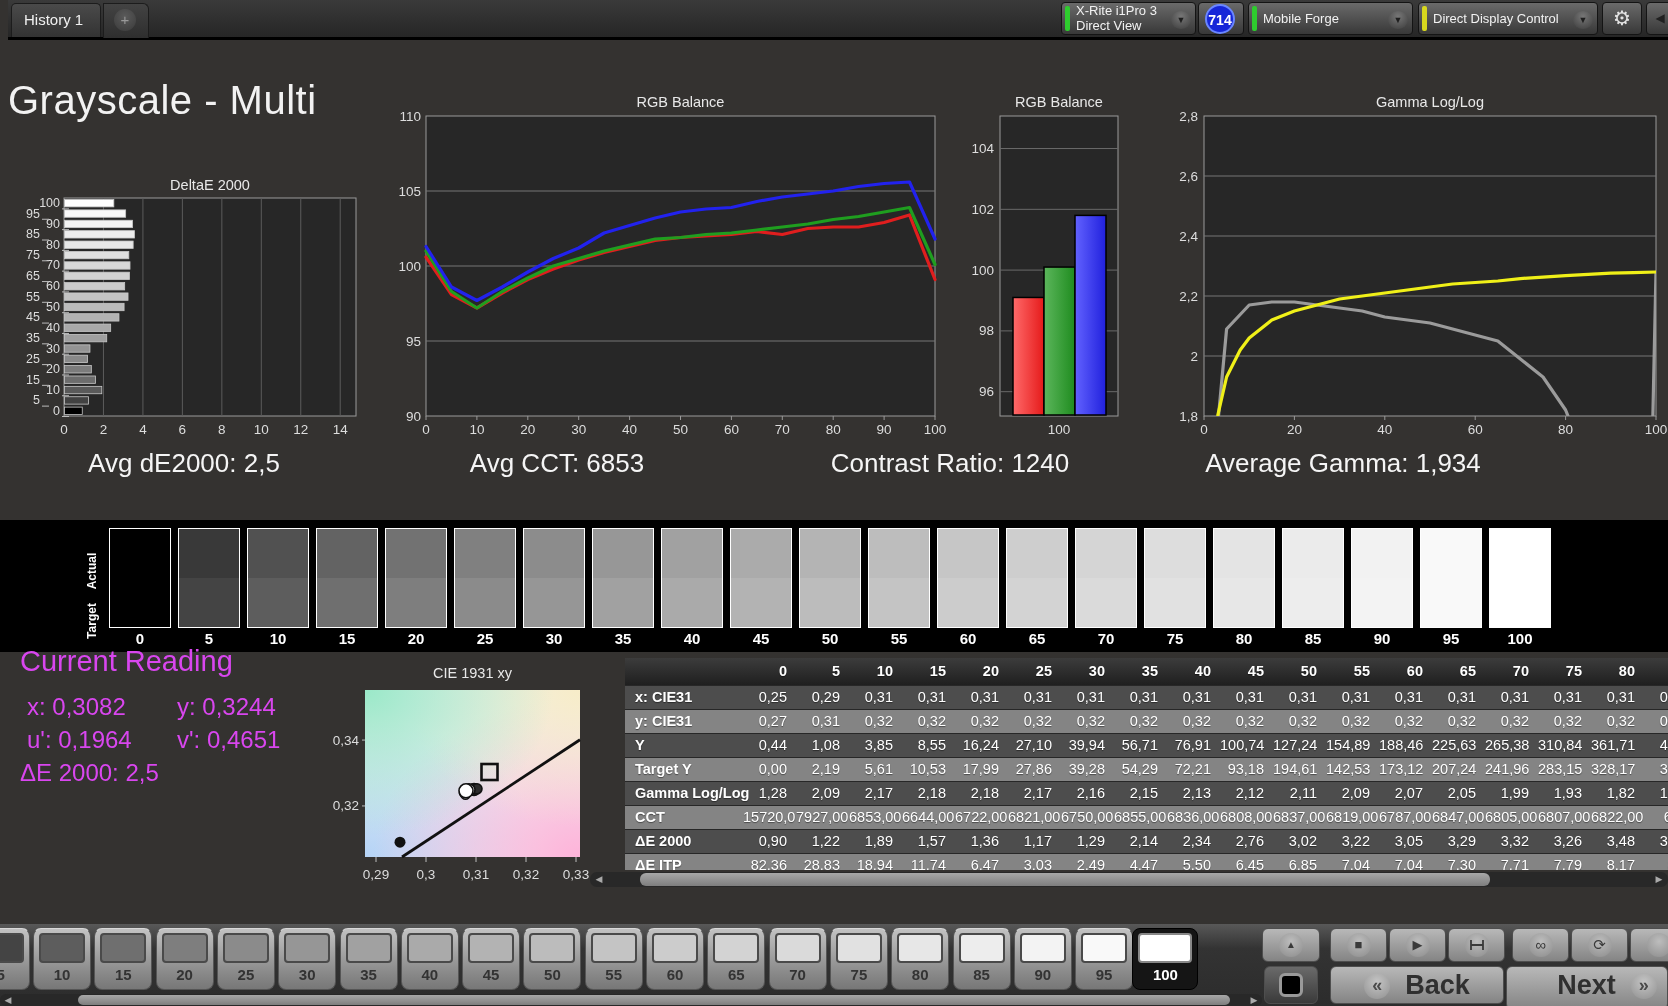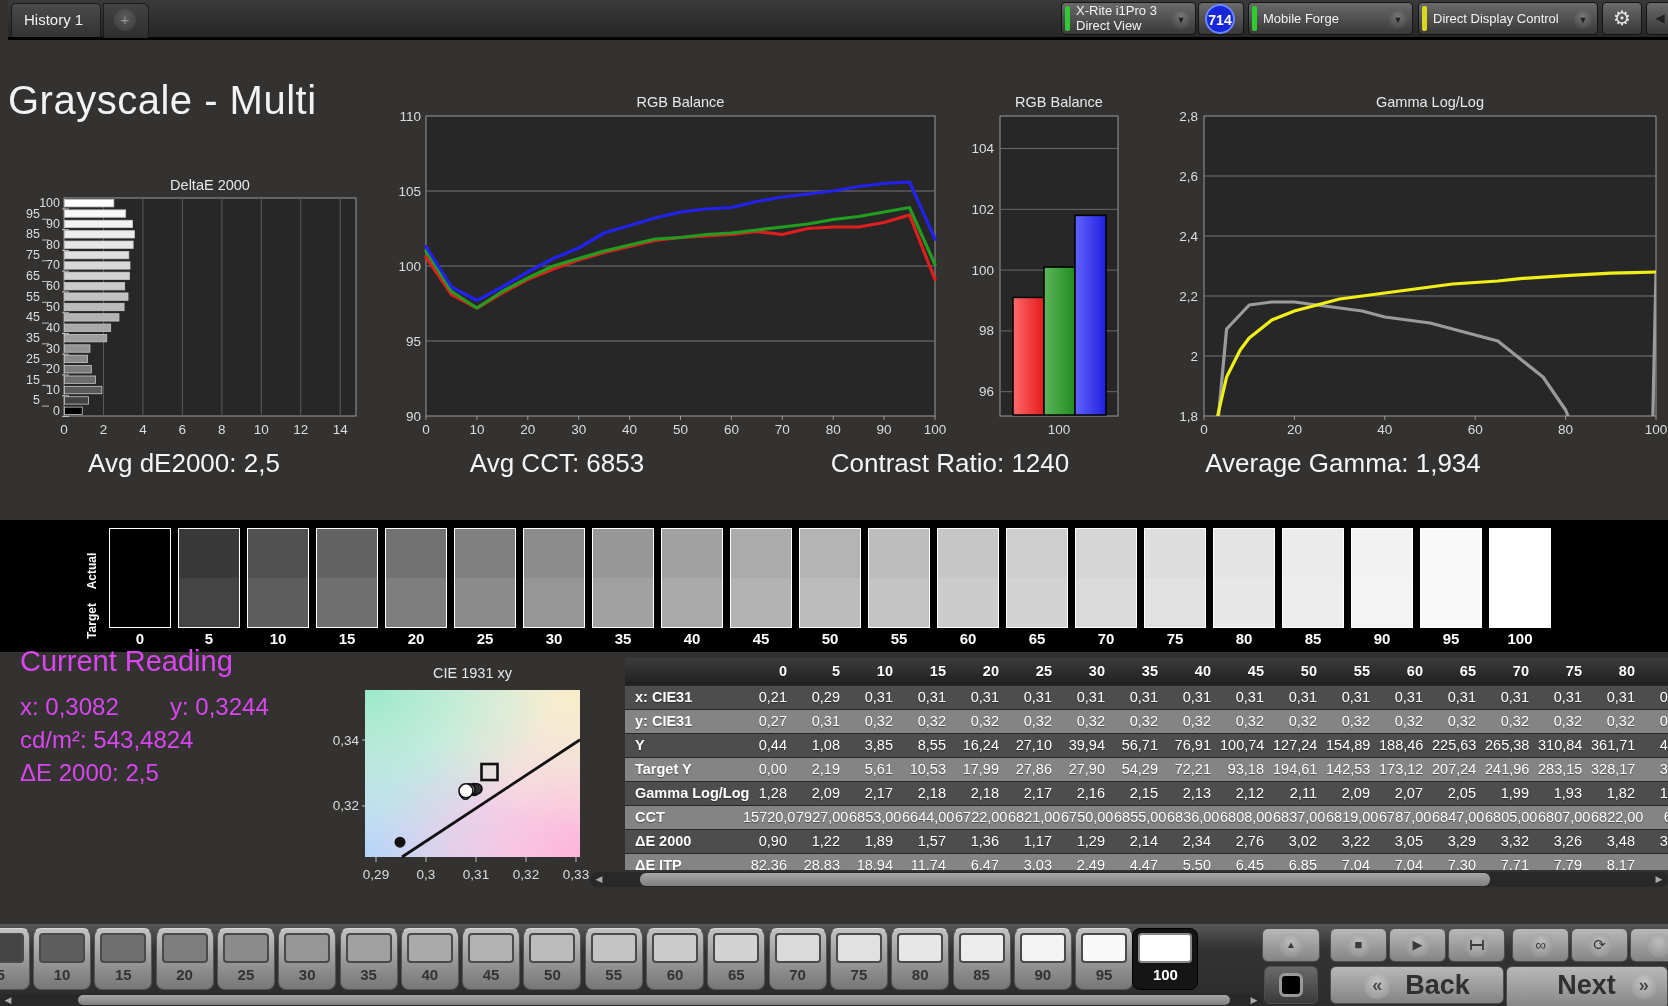--- a/index.html
+++ b/index.html
@@ -33,21 +33,21 @@
   
   #swstrip{left:0;top:520px;width:1668px;height:132px;background:#000;}
   .vlabel{position:absolute;color:#fff;font-size:12px;font-weight:bold;transform:rotate(-90deg);transform-origin:center;}
   .gsw{position:absolute;top:8px;width:62px;height:100px;border:1px solid #fff;box-sizing:border-box;}
   .gsw .half{position:absolute;left:0;right:0;height:50%;}
   .gswlab{position:absolute;top:110px;width:62px;text-align:center;color:#fff;font-size:15px;font-weight:bold;}
   
   #reading{left:20px;top:645px;width:300px;color:#d946ef;}
   #reading h2{font-size:29px;font-weight:300;margin:0 0 12px 0;}
   .rrow{font-size:24px;font-weight:300;line-height:33px;display:flex;}
-  .rcol1{width:150px;}
+  .rcol1{width:150px;margin-left:7px;}
   
   #dtable{left:625px;top:658px;width:1043px;height:212px;overflow:hidden;font-size:14.5px;color:#fff;}
   .trow{display:flex;height:23px;line-height:23px;border-top:1px solid #272727;text-shadow:0 1px 1px rgba(0,0,0,.45);}
   .thead{height:27px;line-height:27px;background:linear-gradient(#3c3c3c,#1f1f1f);font-weight:bold;border-top:none;}
   .tlabel{width:118px;flex:none;padding-left:10px;box-sizing:border-box;font-weight:bold;white-space:nowrap;}
   .tcell{width:53px;flex:none;text-align:right;padding-right:9px;box-sizing:border-box;white-space:nowrap;overflow:hidden;}
   .rdark{background:#4d4d4d;} .rlight{background:#848484;}
   
   .sbar{background:#282828;border-radius:7px;}
   .sthumb{position:absolute;top:1px;bottom:1px;background:linear-gradient(#a8a8a8,#7e7e7e);border-radius:6px;}
@@ -417,21 +417,22 @@
     </div>
 </div>
 
 <div id="reading" class="abs">
   <h2>Current Reading</h2>
   <div class="rrow">
       <span class="rcol1">x: 0,3082</span>
                     <span>y: 0,3244</span>
     </div>
   <div class="rrow">
-      <span>cd/m²: 543,4824</span>
+      <span class="rcol1">u': 0,1964</span>
+                    <span>v': 0,4651</span>
     </div>
   <div class="rrow">
       <span>ΔE 2000: 2,5</span>
     </div>
 </div>
 
 <div class="abs" style="left:328px;top:626px;width:292px;height:266px;">
   <div id="ciebg" class="abs" style="left:37px;top:64px;width:215px;height:167px;
     background:radial-gradient(at 0% 0%, rgba(150,232,198,.95), rgba(150,232,198,0) 62%),
                radial-gradient(at 100% 0%, rgba(248,236,198,.95), rgba(248,236,198,0) 58%),
@@ -482,21 +483,21 @@
       <div class="tcell">55</div>
       <div class="tcell">60</div>
       <div class="tcell">65</div>
       <div class="tcell">70</div>
       <div class="tcell">75</div>
       <div class="tcell">80</div>
       <div class="tcell">85</div>
     </div>
     <div class="trow rdark">
       <div class="tlabel">x: CIE31</div>
-      <div class="tcell">0,21</div>
+      <div class="tcell">0,25</div>
       <div class="tcell">0,29</div>
       <div class="tcell">0,31</div>
       <div class="tcell">0,31</div>
       <div class="tcell">0,31</div>
       <div class="tcell">0,31</div>
       <div class="tcell">0,31</div>
       <div class="tcell">0,31</div>
       <div class="tcell">0,31</div>
       <div class="tcell">0,31</div>
       <div class="tcell">0,31</div>
@@ -551,21 +552,21 @@
       <div class="tcell">417,</div>
     </div>
     <div class="trow rlight">
       <div class="tlabel">Target Y</div>
       <div class="tcell">0,00</div>
       <div class="tcell">2,19</div>
       <div class="tcell">5,61</div>
       <div class="tcell">10,53</div>
       <div class="tcell">17,99</div>
       <div class="tcell">27,86</div>
-      <div class="tcell">27,90</div>
+      <div class="tcell">39,28</div>
       <div class="tcell">54,29</div>
       <div class="tcell">72,21</div>
       <div class="tcell">93,18</div>
       <div class="tcell">194,61</div>
       <div class="tcell">142,53</div>
       <div class="tcell">173,12</div>
       <div class="tcell">207,24</div>
       <div class="tcell">241,96</div>
       <div class="tcell">283,15</div>
       <div class="tcell">328,17</div>

